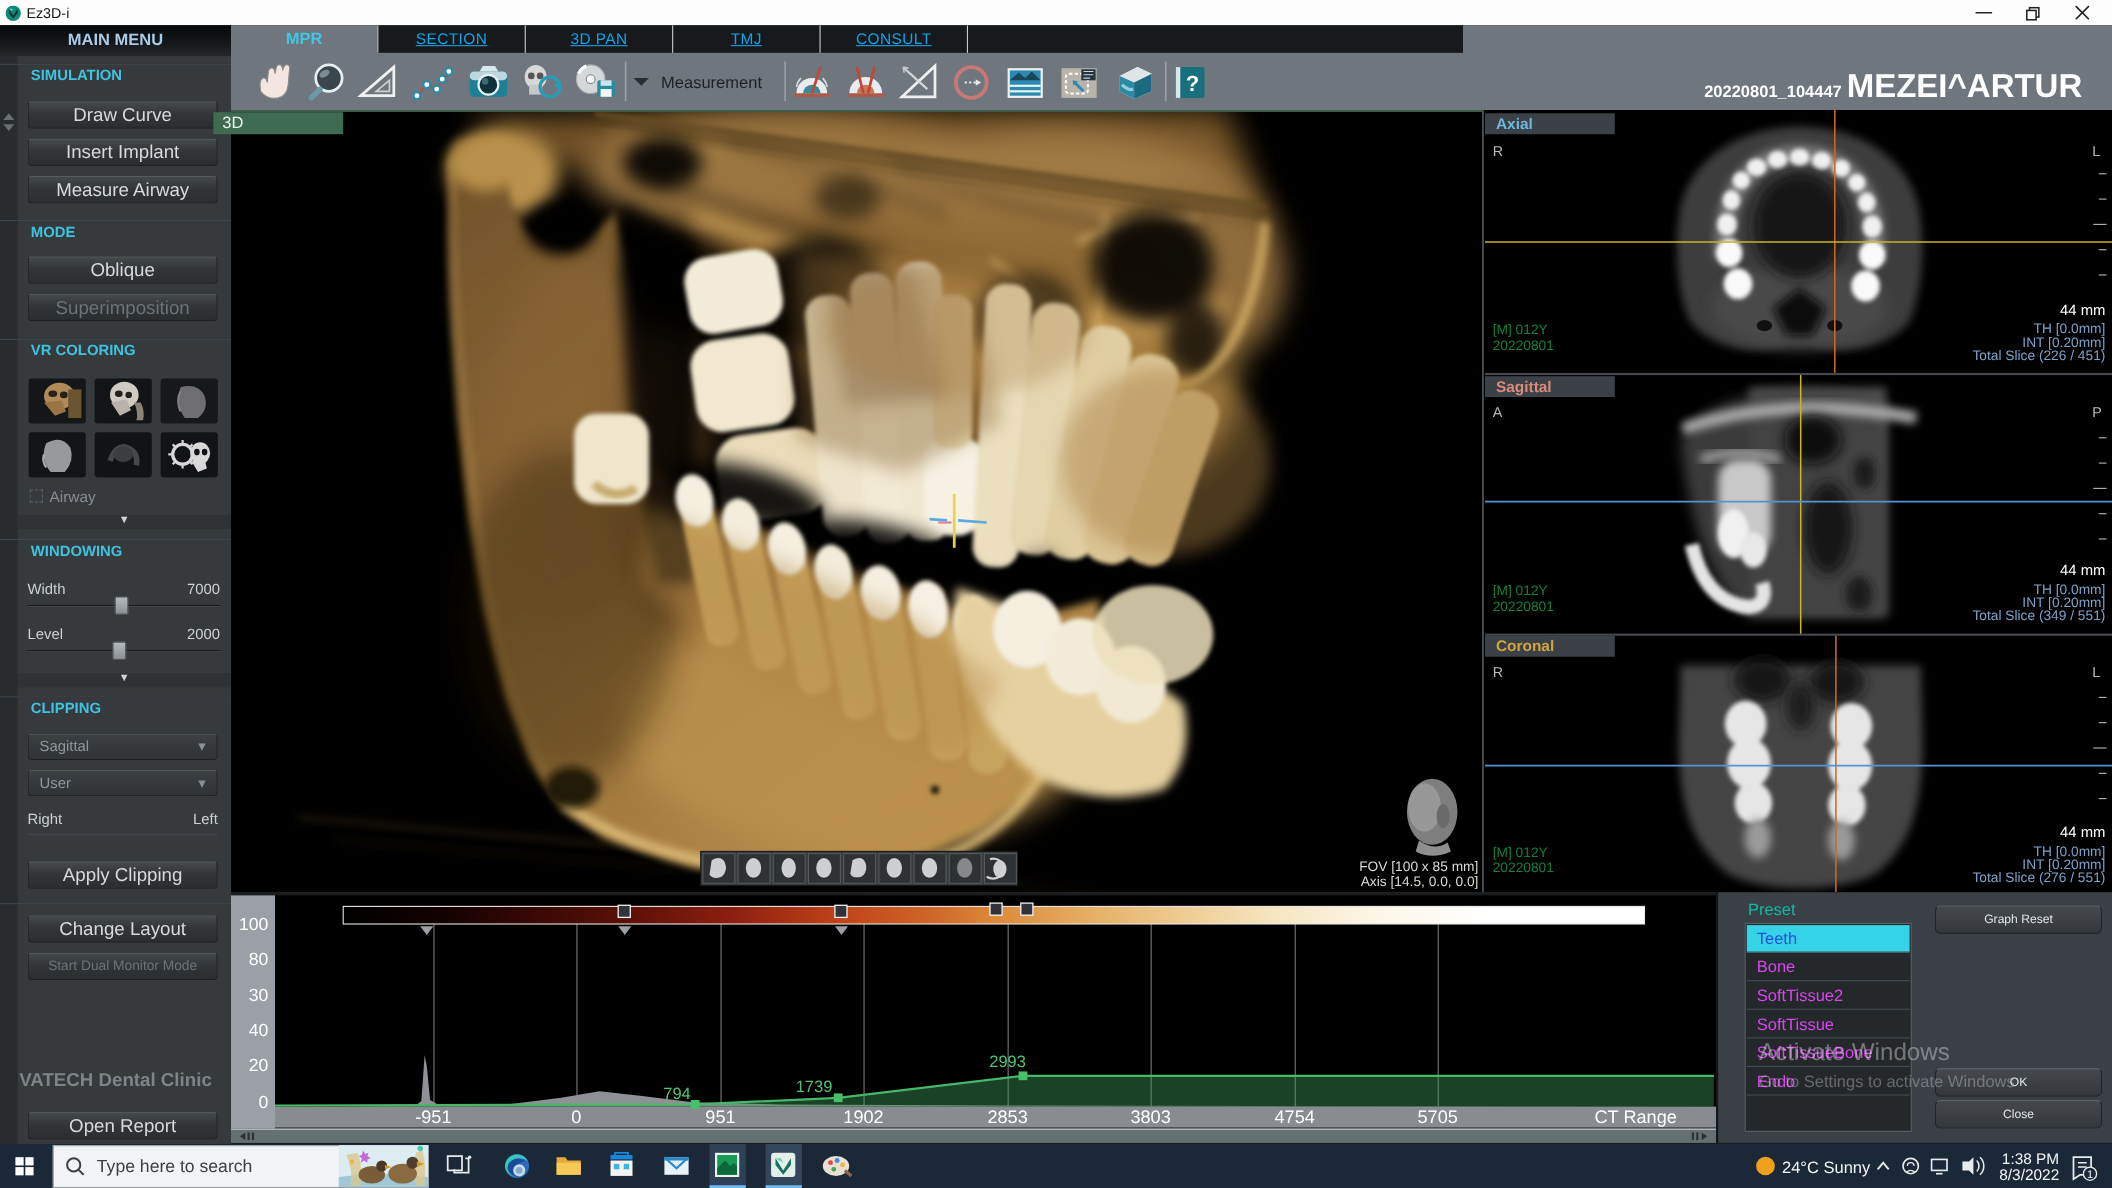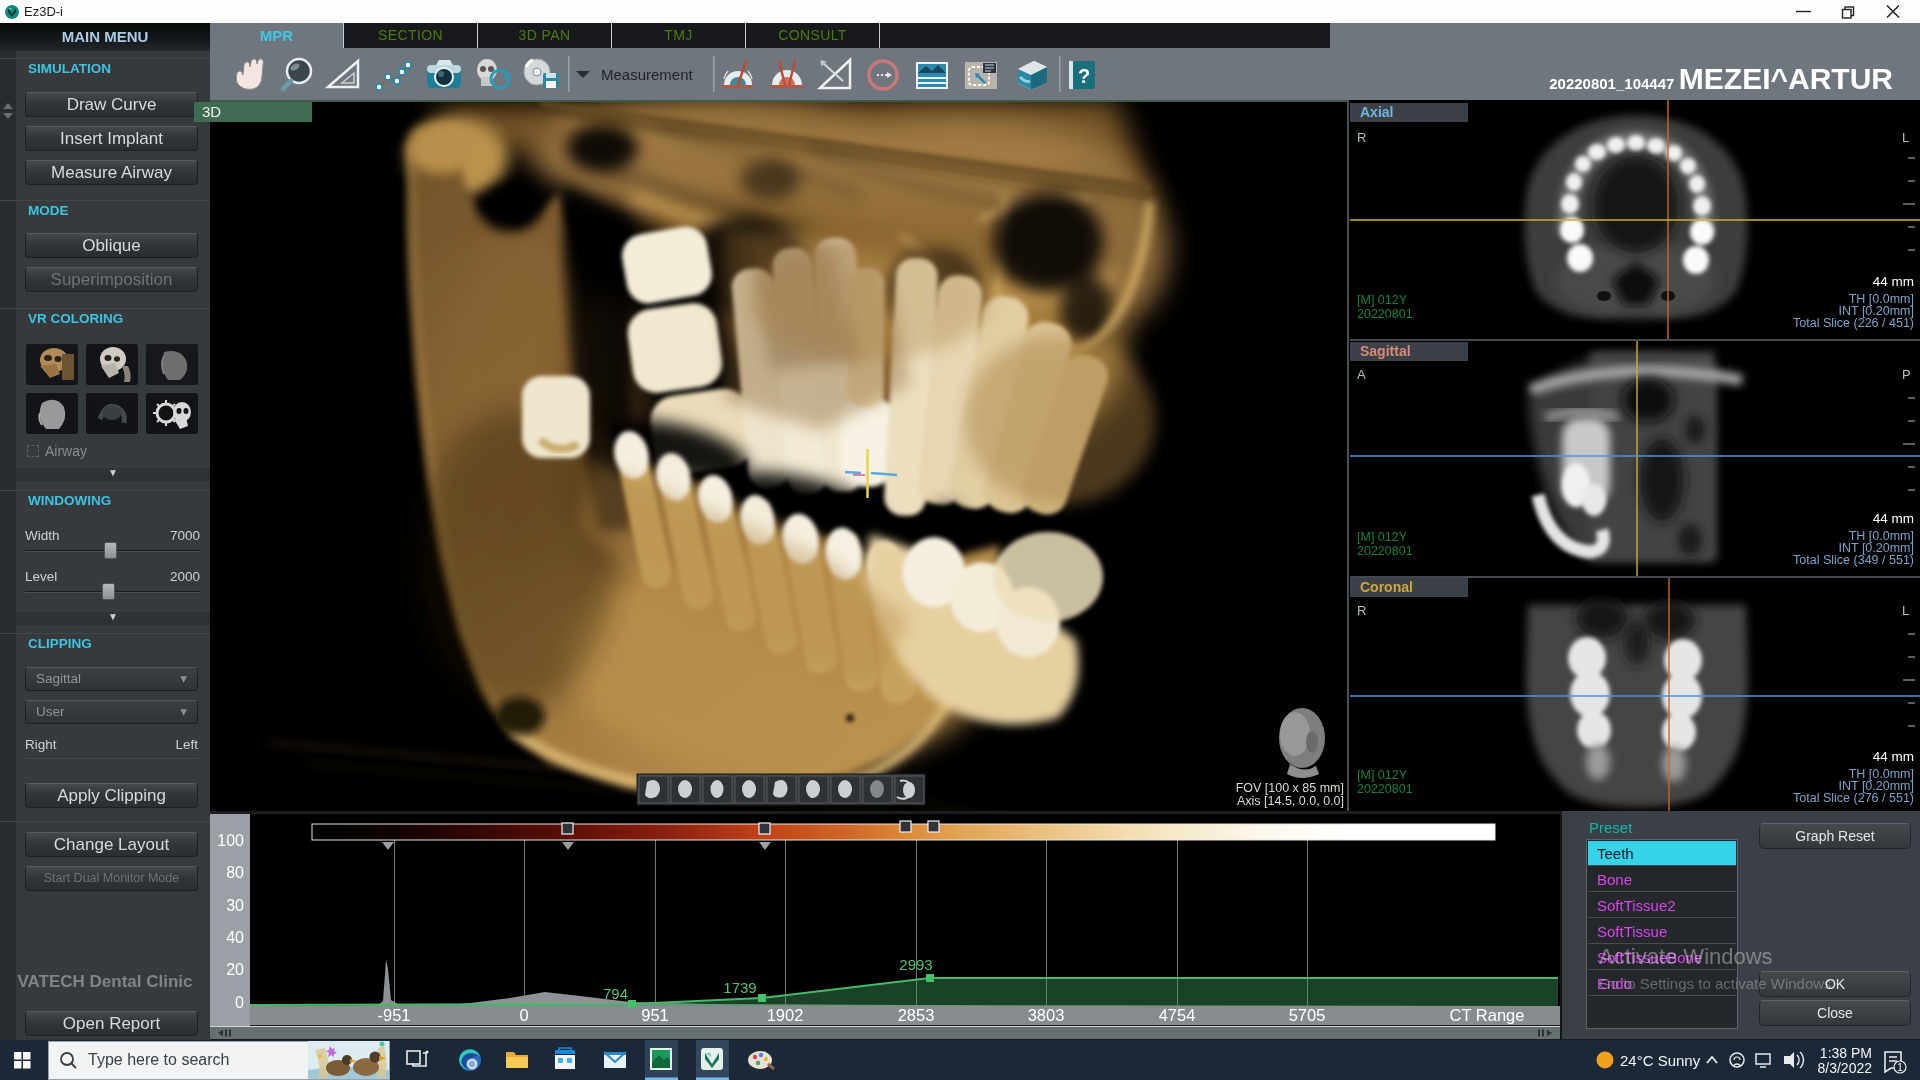--- a/index.html
+++ b/index.html
@@ -5,21 +5,21 @@
 *{margin:0;padding:0;box-sizing:border-box;}
 html,body{width:1920px;height:1080px;overflow:hidden;background:#000;font-family:"Liberation Sans",sans-serif;}
 #app{position:relative;width:1920px;height:1080px;background:#000;}
 .abs{position:absolute;}
 
 #titlebar{left:0;top:0;width:1920px;height:23px;background:#fdfdfd;}
 #titletext{left:24px;top:4px;font-size:13px;color:#1a1a1a;}
 
 #topband{left:210px;top:23px;width:1710px;height:77px;background:#6f767d;}
 #tabstrip{left:343px;top:23px;width:987px;height:25px;background:#17191c;}
-.tab{position:absolute;top:0;height:25px;width:134px;color:#4d7c0f;font-size:14px;text-align:center;line-height:25px;border-left:1px solid #c8ccd0;letter-spacing:0.4px;}
+.tab{position:absolute;top:0;height:25px;width:134px;color:#0ea5e9;font-size:14px;text-align:center;line-height:25px;border-left:1px solid #c8ccd0;letter-spacing:0.4px;text-decoration:underline;}
 #mprtab{left:210px;top:23px;width:133px;height:25px;color:#41c7e6;font-weight:bold;font-size:15px;text-align:center;line-height:25px;}
 #patient{left:1400px;top:62px;width:493px;height:36px;text-align:right;color:#fff;}
 
 #sidebar{left:0;top:23px;width:210px;height:1017px;background:#363a3d;}
 #mainmenu{left:0;top:0;width:210px;height:28px;background:linear-gradient(#060809,#16191b 60%,#24282b);color:#a9cbe5;font-weight:bold;font-size:15px;text-align:center;line-height:28px;}
 #leftstrip{left:0;top:28px;width:16px;height:989px;background:#292c2f;}
 .shead{position:absolute;left:28px;color:#3ec3e0;font-weight:bold;font-size:13.5px;}
 .sline{position:absolute;left:0;width:210px;height:1px;background:#23262a;border-bottom:1px solid #41474b;}
 .sbtn{position:absolute;left:25px;width:173px;height:25px;border-radius:4px;background:linear-gradient(#46494c,#333639 45%,#2b2e31);border:1px solid #1d2022;border-top-color:#575c5f;color:#d6dadc;font-size:17px;text-align:center;line-height:23px;}
 .sbtn.dis{color:#6d7376;}
@@ -41,21 +41,21 @@
 
 #bottom{left:210px;top:811px;width:1710px;height:229px;background:#1b1d1f;}
 #ystrip{left:0;top:3px;width:40px;height:212px;background:#9aa0a5;}
 .ylab{position:absolute;left:0;width:34px;text-align:right;color:#fff;font-size:16px;}
 #plot{left:40px;top:3px;width:1310px;height:192px;background:#000;}
 #xstrip{left:40px;top:195px;width:1310px;height:19px;background:#888c90;}
 #scrollstrip{left:0;top:215px;width:1350px;height:13px;background:#657073;border-top:1px solid #cfd4d6;}
 #preset{left:1350px;top:0;width:360px;height:228px;background:#3a4046;border-left:2px solid #14171a;}
 #presetlist{position:absolute;left:24px;top:28px;width:152px;height:190px;background:#24282b;border:1px solid #5b6268;}
 .pitem{position:absolute;left:1px;width:148px;height:25px;color:#d946ef;font-size:15px;line-height:25px;padding-left:9px;border-bottom:1px solid #454b50;}
-.pbtn{position:absolute;left:197px;width:152px;height:26px;border-radius:5px;background:linear-gradient(#45494e,#34383c);border:1px solid #202427;border-top-color:#5f6468;color:#e2e6e8;font-size:14px;text-align:center;line-height:24px;}
+.pbtn{position:absolute;left:197px;width:152px;height:26px;border-radius:5px;background:linear-gradient(#45494e,#34383c);border:1px solid #202427;border-top-color:#5f6468;color:#e2e6e8;font-size:11px;text-align:center;line-height:24px;}
 
 #taskbar{left:0;top:1040px;width:1920px;height:40px;background:#1b2838;}
 #searchbox{left:48px;top:1041px;width:342px;height:39px;background:#f2f3f4;border:1px solid #9aa0a4;}
 </style>
 </head>
 <body>
 <div id="app">
 
   <div class="abs" id="titlebar"></div>
   <svg class="abs" style="left:5px;top:5px" width="14" height="14" viewBox="0 0 14 14">
@@ -711,21 +711,21 @@
           <rect x="15" y="218.5" width="2" height="7"></rect>
           <rect x="19" y="218.5" width="2" height="7"></rect>
         <path d="M1342,222 L1337,218.5 L1337,225.5 Z"></path>
           <rect x="1332" y="218.5" width="2" height="7"></rect>
           <rect x="1328" y="218.5" width="2" height="7"></rect>
       </g>
     </svg>
     <div class="abs" id="preset">
       <div class="abs" style="left:27px;top:8px;color:#14b8a6;font-size:15px">Preset</div>
       <div class="abs" id="presetlist">
-        <div class="pitem" style="top:1px;background:#35d3e8;color:#0f172a;">Teeth</div>
+        <div class="pitem" style="top:1px;background:#35d3e8;color:#1d4ed8;">Teeth</div>
         <div class="pitem" style="top:27px">Bone</div>
         <div class="pitem" style="top:53px">SoftTissue2</div>
         <div class="pitem" style="top:79px">SoftTissue</div>
         <div class="pitem" style="top:105px">SoftTissueBone</div>
         <div class="pitem" style="top:131px">Endo</div>
       </div>
       <div class="pbtn" style="top:12px">Graph Reset</div>
       <div class="pbtn" style="top:160px">OK</div>
       <div class="pbtn" style="top:189px">Close</div>
 

